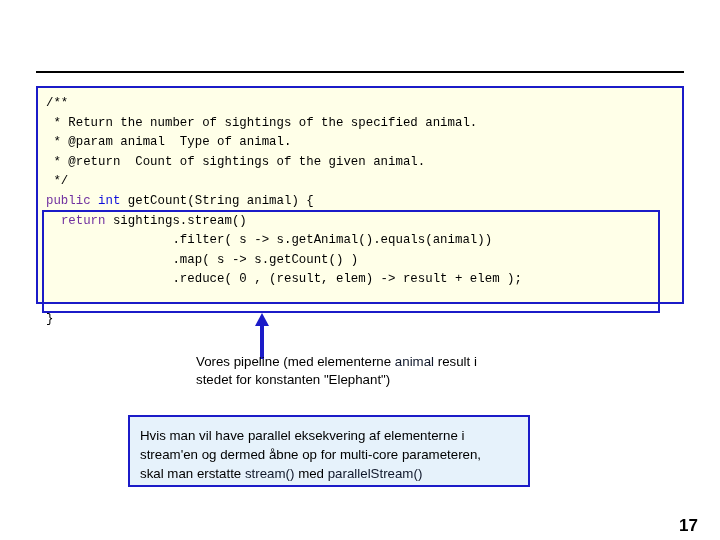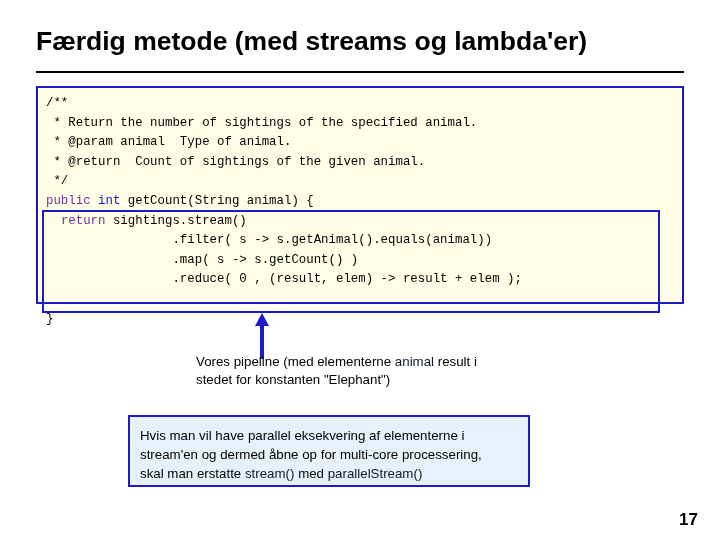--- a/index.html
+++ b/index.html
@@ -103,32 +103,31 @@
     left: 10px;
     top: 9px;
     width: 444px;
     font-size: 13.3px;
     line-height: 19px;
     color: #000000;
   }
   .page-num {
     position: absolute;
     right: 22px;
-    bottom: 10px;
+    bottom: 4px;
     font-size: 17px;
     font-weight: bold;
     color: #000000;
   }
 </style>
 </head>
 <body>
 
 <div class="slide">
 
-  <div class="title">Færdig metode (med streams og lambda'er)</div>
   <div class="title-rule"></div>
 
   <div class="code-box">
     <div class="code"><span>/**</span>
 <span> * Return the number of sightings of the specified animal.</span>
 <span> * @param animal  Type of animal.</span>
 <span> * @return  Count of sightings of the given animal.</span>
 <span> */</span>
 <span class="kw">public</span> <span class="kw-blue">int</span><span> getCount(String animal) {</span>
   <span class="kw">return</span> <span>sightings.stream()</span>
@@ -142,18 +141,18 @@
   <div class="inner-box"></div>
 
   <svg class="arrow" viewBox="0 0 14 46" xmlns="http://www.w3.org/2000/svg">
     <rect x="5" y="10" width="4" height="36" fill="#1b1bc8"></rect>
     <polygon points="7,0 14,13 0,13" fill="#1b1bc8"></polygon>
   </svg>
 
   <div class="caption1"><span>Vores pipeline (med elementerne </span><span class="hl-green">animal</span><span> result i</span><br><span>stedet for konstanten "Elephant")</span></div>
 
   <div class="note-box">
-    <div class="note-text"><span>Hvis man vil have parallel eksekvering af elementerne i</span><br><span>stream'en og dermed åbne op for multi-core processering,</span><br><span>skal man erstatte </span><span class="hl-green">stream()</span><span> med </span><span class="hl-green">parallelStream()</span></div>
+    <div class="note-text"><span>Hvis man vil have parallel eksekvering af elementerne i</span><br><span>stream'en og dermed åbne op for multi-core parameteren,</span><br><span>skal man erstatte </span><span class="hl-green">stream()</span><span> med </span><span class="hl-green">parallelStream()</span></div>
   </div>
 
   <div class="page-num">17</div>
 
 </div>
 
 </body></html>

